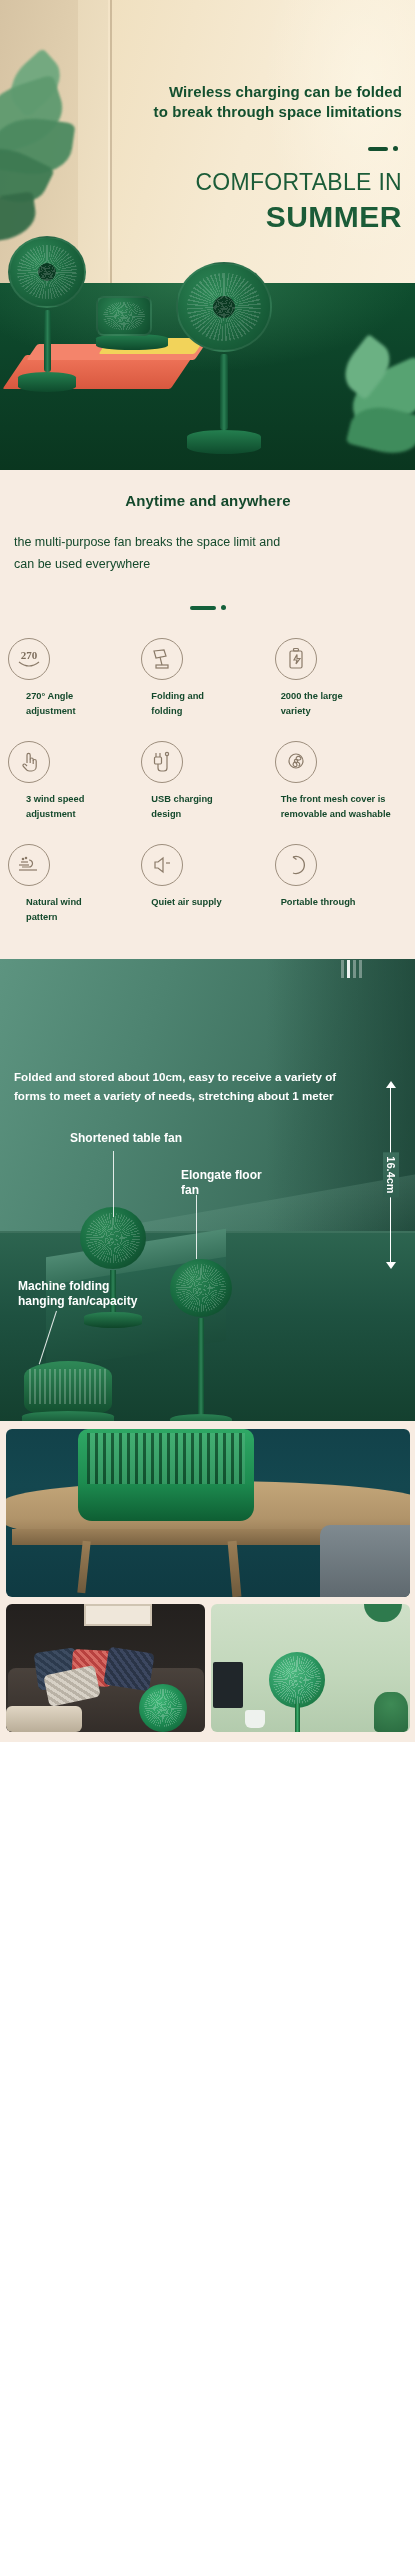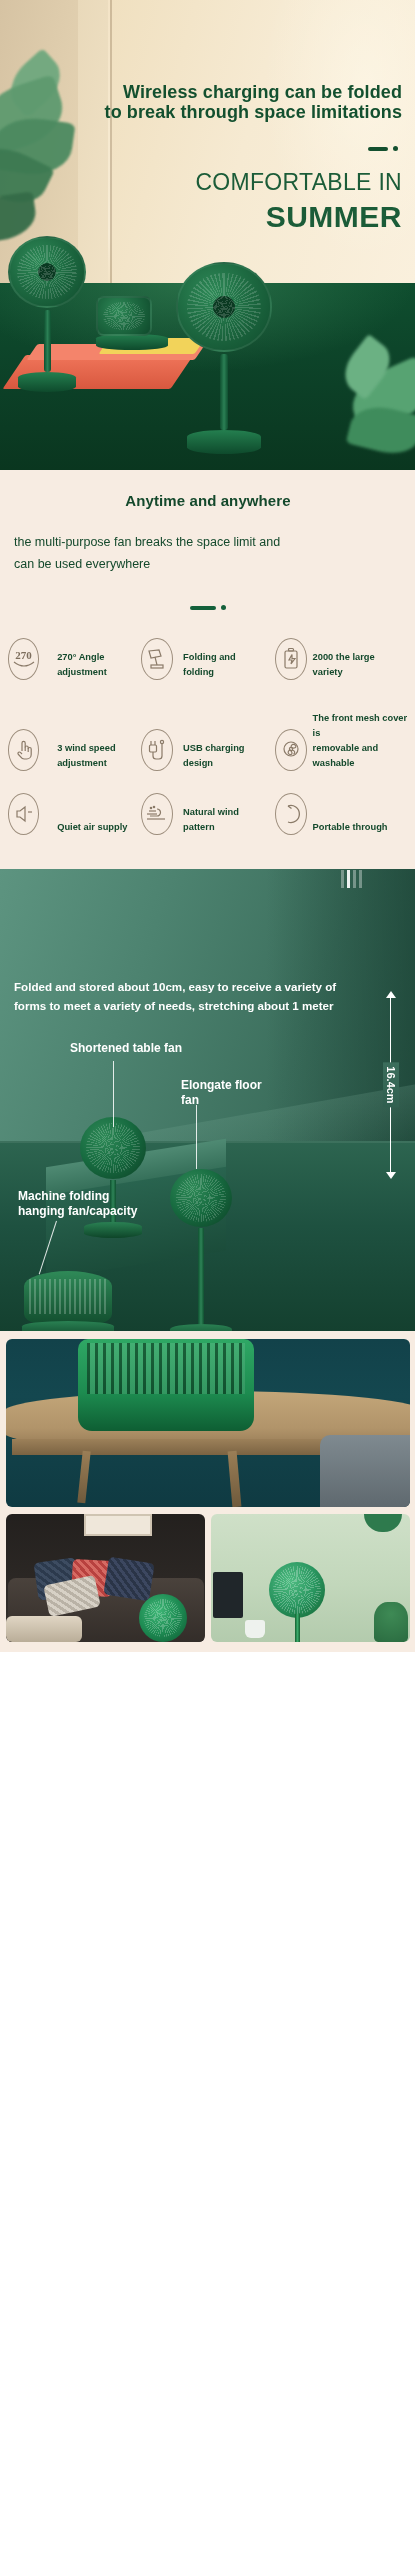--- a/index.html
+++ b/index.html
@@ -45,21 +45,21 @@
     background:radial-gradient(ellipse at 45% 0%, rgba(70,150,100,.45), rgba(0,0,0,0) 70%); }
 
   
   .hero-leafR { position:absolute; background:#2f7b4c; border-radius:55% 8% 50% 10%; filter:blur(1.6px); }
   .hero-leafR.a { right:-14px; top:370px; width:80px; height:52px; transform:rotate(-24deg); background:#57a372; }
   .hero-leafR.b { right:-4px; top:408px; width:70px; height:44px; transform:rotate(14deg); background:#3f8c5c; }
   .hero-leafR.c { right:22px; top:348px; width:54px; height:38px; transform:rotate(-52deg); background:#6bb183; }
 
   .hero-text { position:absolute; left:0; top:0; width:416px; padding:0 14px; }
   .hero-sub {
-    margin-top:82px; text-align:right; font-weight:bold; font-size:18px;
+    margin-top:82px; text-align:right; font-weight:bold; font-size:15px;
     line-height:20px; color:#13502f; letter-spacing:0.1px;
   }
   .hero-dash { display:flex; justify-content:flex-end; align-items:center; gap:5px; margin-top:24px; padding-right:4px; }
   .hero-dash .bar { width:20px; height:4px; border-radius:2px; background:#13502f; }
   .hero-dash .dot { width:5px; height:5px; border-radius:50%; background:#13502f; }
   .hero-h1 { text-align:right; margin-top:16px; font-size:23px; line-height:30px;
     letter-spacing:0.3px; color:#1b5c38; font-weight:500; }
   .hero-h2 { text-align:right; margin-top:2px; font-size:30px; line-height:36px;
     letter-spacing:0.5px; color:#1b5c38; font-weight:bold; }
 
@@ -86,21 +86,21 @@
 
   
   .sec-feature { background:#f7ece2; padding:22px 0 34px; }
   .feat-title { text-align:center; font-size:15px; font-weight:bold; color:#14492c; letter-spacing:0.1px; }
   .feat-desc { margin:22px 14px 0; font-size:12.5px; line-height:22px; color:#14492c; }
   .feat-dash { display:flex; justify-content:center; align-items:center; gap:5px; margin-top:30px; }
   .feat-dash .bar { width:26px; height:4px; border-radius:2px; background:#14603a; }
   .feat-dash .dot { width:5px; height:5px; border-radius:50%; background:#14603a; }
 
   .grid { margin-top:28px; display:grid; grid-template-columns:repeat(3,1fr); row-gap:22px; padding:0 8px; }
-  .cell { display:flex; flex-direction:row; align-items:flex-end; }
+  .cell { display:flex; flex-direction:column; align-items:flex-start; }
   .cell .ico {
     width:42px; height:42px; border-radius:50%; border:1.2px solid #9d8e7d;
     display:flex; align-items:center; justify-content:center; color:#8a7a68;
   }
   .cell .cap { margin-top:9px; font-size:9.3px; line-height:15px; color:#14492c;
     font-weight:bold; width:100%; padding-left:14px; }
   .cell:nth-child(3n+1) .cap { padding-left:18px; }
   .cell:nth-child(3n+2) .cap { padding-left:10px; }
   .cell:nth-child(3n) .cap { padding-left:6px; }
   .ico svg { display:block; }
@@ -388,44 +388,44 @@
           </svg>
         </span>
         <span class="cap">
           <span>The front mesh cover is</span><br>
           <span>removable and washable</span>
         </span>
       </div>
 
       <div class="cell">
         <span class="ico">
-          <svg width="24" height="22" viewBox="0 0 24 22" fill="none" stroke="#8a7a68" stroke-width="1.2">
-            <path d="M5 8 h3 l5-4 v14 l-5-4 H5 z"></path>
-              <path d="M16 9 h4"></path>
-          </svg>
-        </span>
-        <span class="cap">
-          <span>Quiet air supply</span>
-        </span>
-      </div>
-
-      <div class="cell">
-        <span class="ico">
           <svg width="26" height="22" viewBox="0 0 26 22" fill="none" stroke="#8a7a68" stroke-width="1.2">
             <path d="M5 8 h7"></path>
               <path d="M3 11 h10"></path>
               <path d="M13 6 a3.4 3.4 0 110 7 H6"></path>
             <path d="M3 16 h18"></path>
               <circle cx="7" cy="5" r="0.7" fill="#8a7a68"></circle>
               <circle cx="10" cy="4" r="0.7" fill="#8a7a68"></circle>
           </svg>
         </span>
         <span class="cap">
           <span>Natural wind</span><br>
           <span>pattern</span>
+        </span>
+      </div>
+
+      <div class="cell">
+        <span class="ico">
+          <svg width="24" height="22" viewBox="0 0 24 22" fill="none" stroke="#8a7a68" stroke-width="1.2">
+            <path d="M5 8 h3 l5-4 v14 l-5-4 H5 z"></path>
+              <path d="M16 9 h4"></path>
+          </svg>
+        </span>
+        <span class="cap">
+          <span>Quiet air supply</span>
         </span>
       </div>
 
       <div class="cell">
         <span class="ico">
           <svg width="24" height="24" viewBox="0 0 24 24" fill="none" stroke="#8a7a68" stroke-width="1.3">
             <path d="M9 4 A8.5 8.5 0 119 20"></path>
               <path d="M9 4 L12.5 6.5"></path>
           </svg>
         </span>

